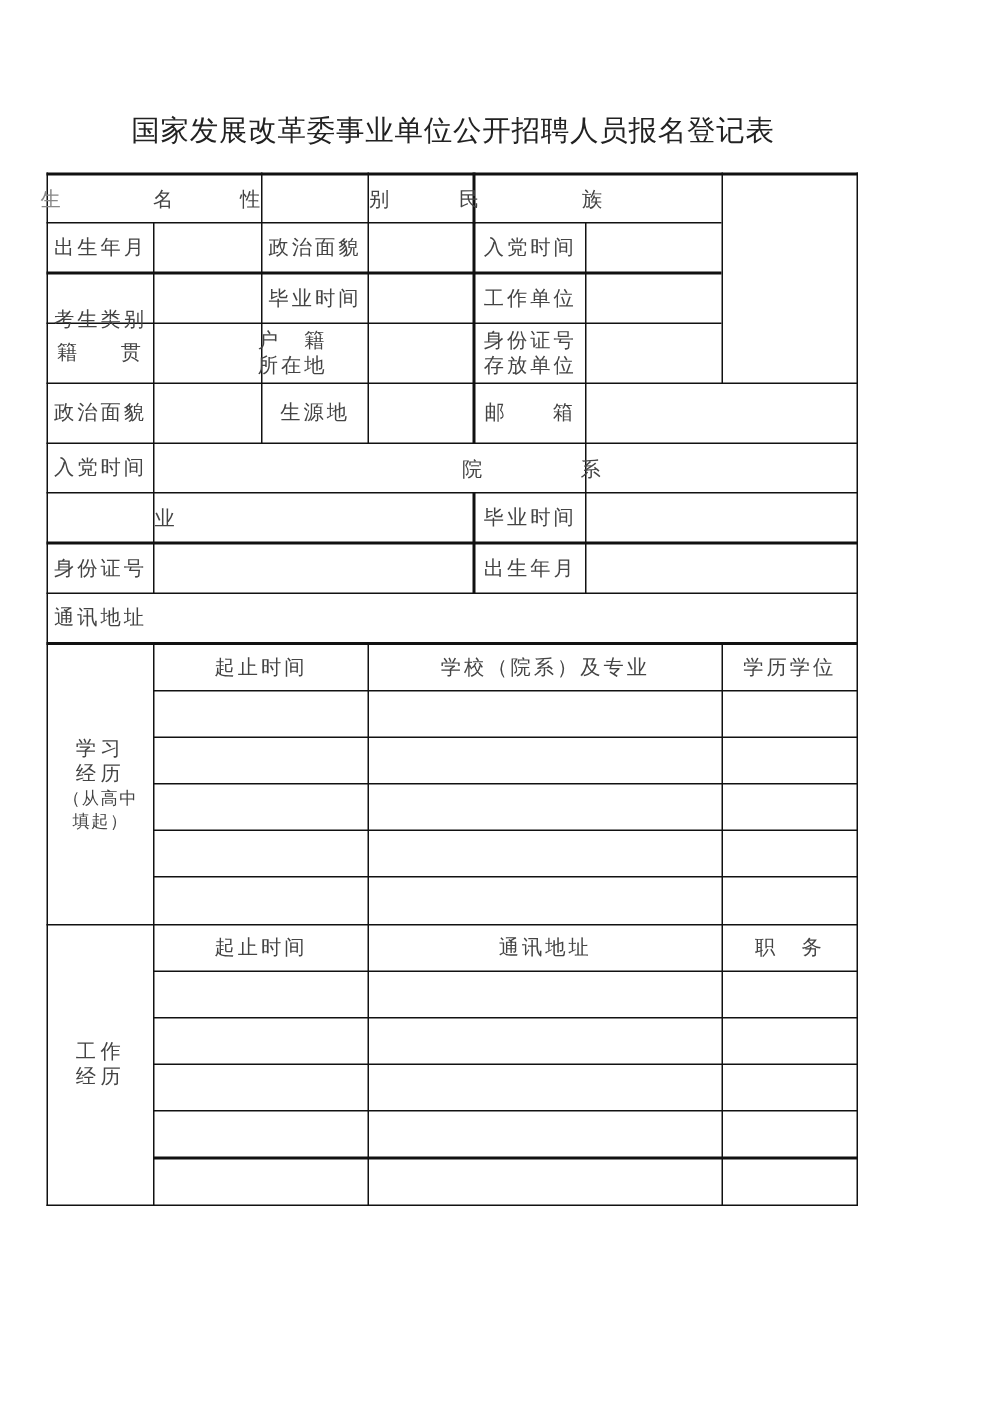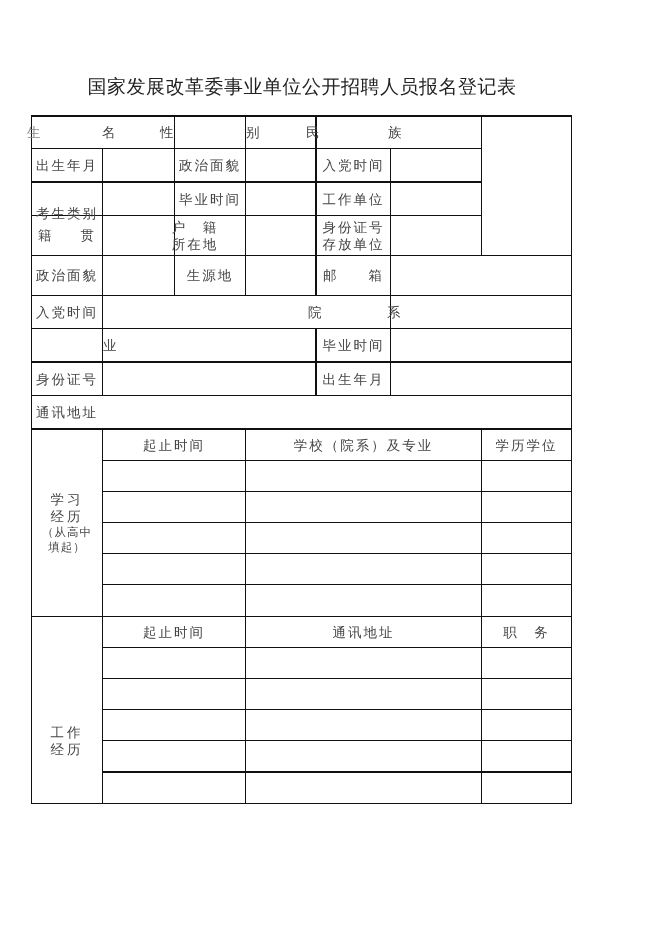--- a/index.html
+++ b/index.html
@@ -163,21 +163,21 @@
   <div class="field" style="left:103px;top:554px;width:142px;height:30px"></div>
   <div class="field" style="left:246px;top:554px;width:235px;height:30px"></div>
   <div class="field" style="left:482px;top:554px;width:89px;height:30px"></div>
 </div>
 <div>
   <div class="field" style="left:103px;top:585px;width:142px;height:31px"></div>
   <div class="field" style="left:246px;top:585px;width:235px;height:31px"></div>
   <div class="field" style="left:482px;top:585px;width:89px;height:31px"></div>
 </div>
 
-<div class="cell" style="left:32px;top:648px;width:70px;height:186px;letter-spacing:3px">
+<div class="cell" style="left:32px;top:617px;width:70px;height:186px;letter-spacing:3px">
   <span class="two">工作
 经历</span>
 </div>
 <div class="cell" style="left:103px;top:617px;width:142px;height:30px">起止时间</div>
 <div class="cell" style="left:246px;top:617px;width:235px;height:30px">通讯地址</div>
 <div class="cell" style="left:482px;top:617px;width:89px;height:30px">职　务</div>
 
 <div>
   <div class="field" style="left:103px;top:648px;width:142px;height:30px"></div>
   <div class="field" style="left:246px;top:648px;width:235px;height:30px"></div>

